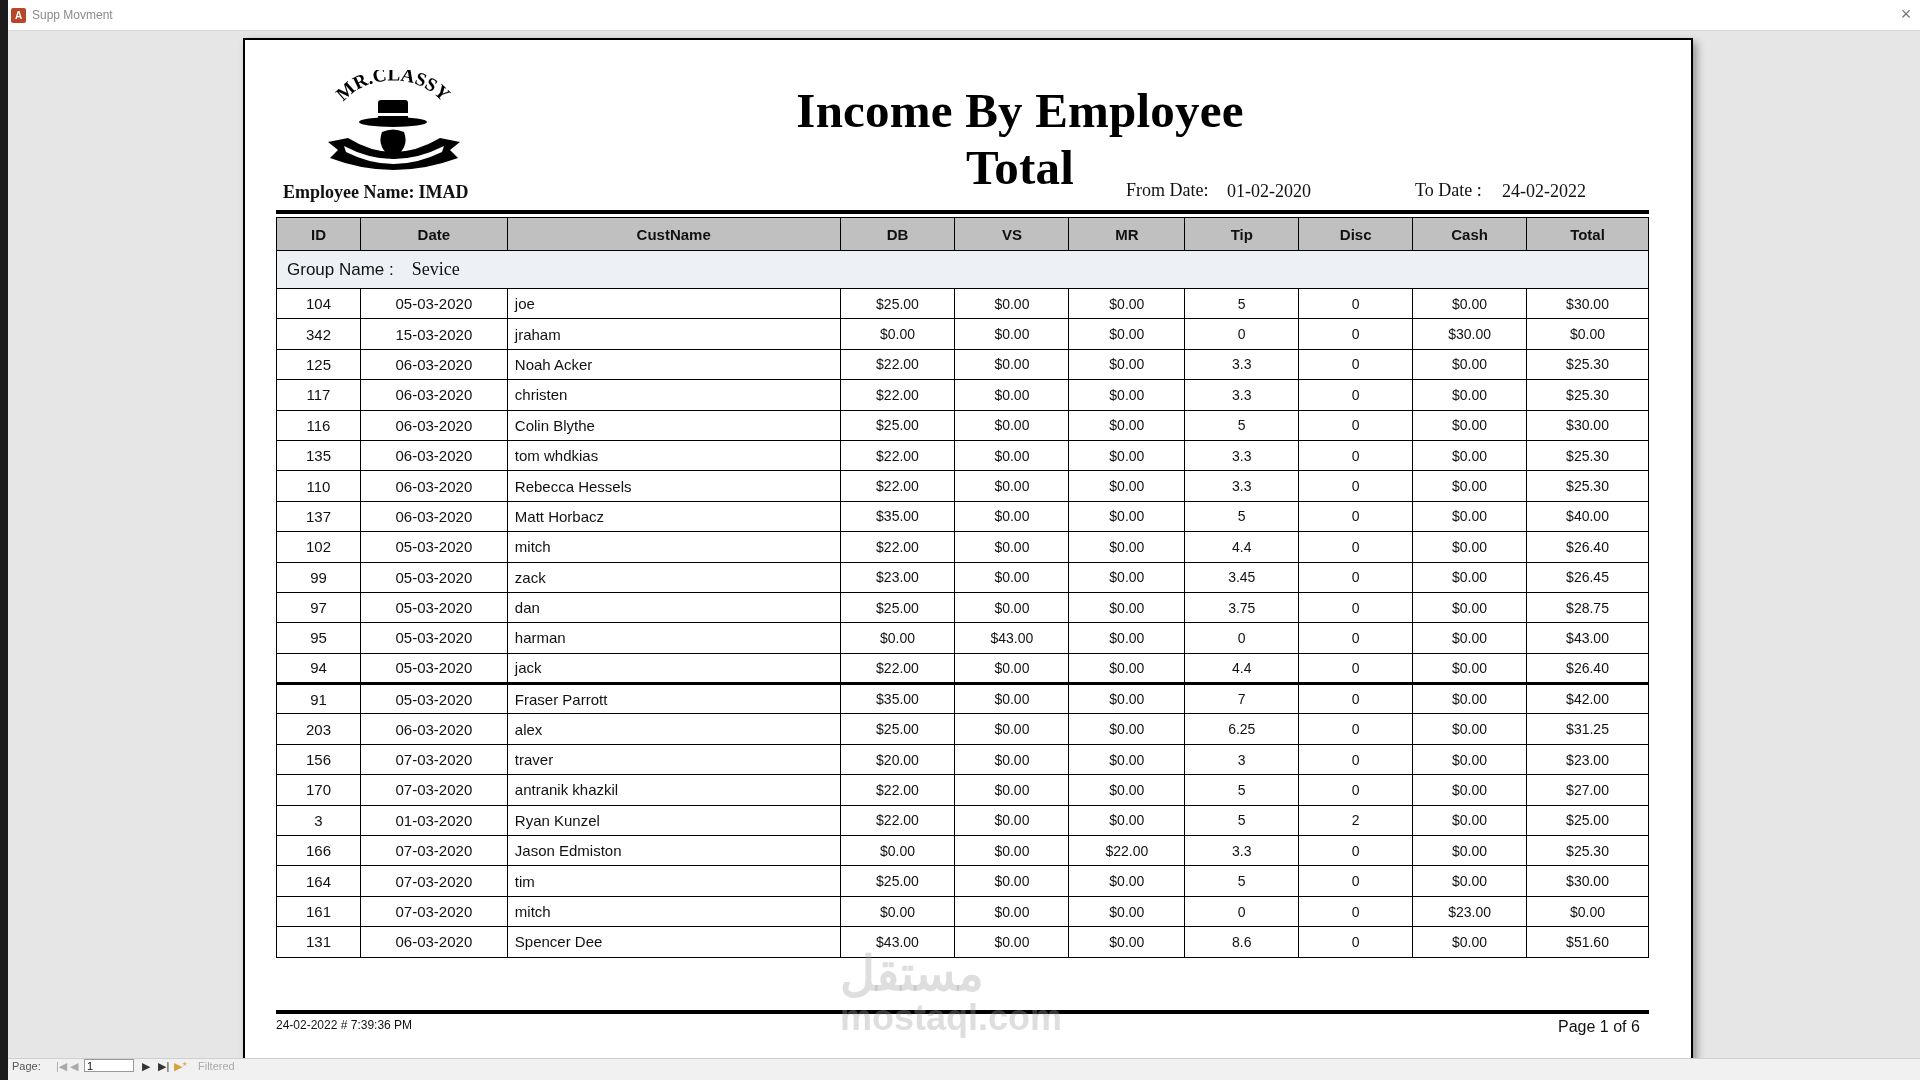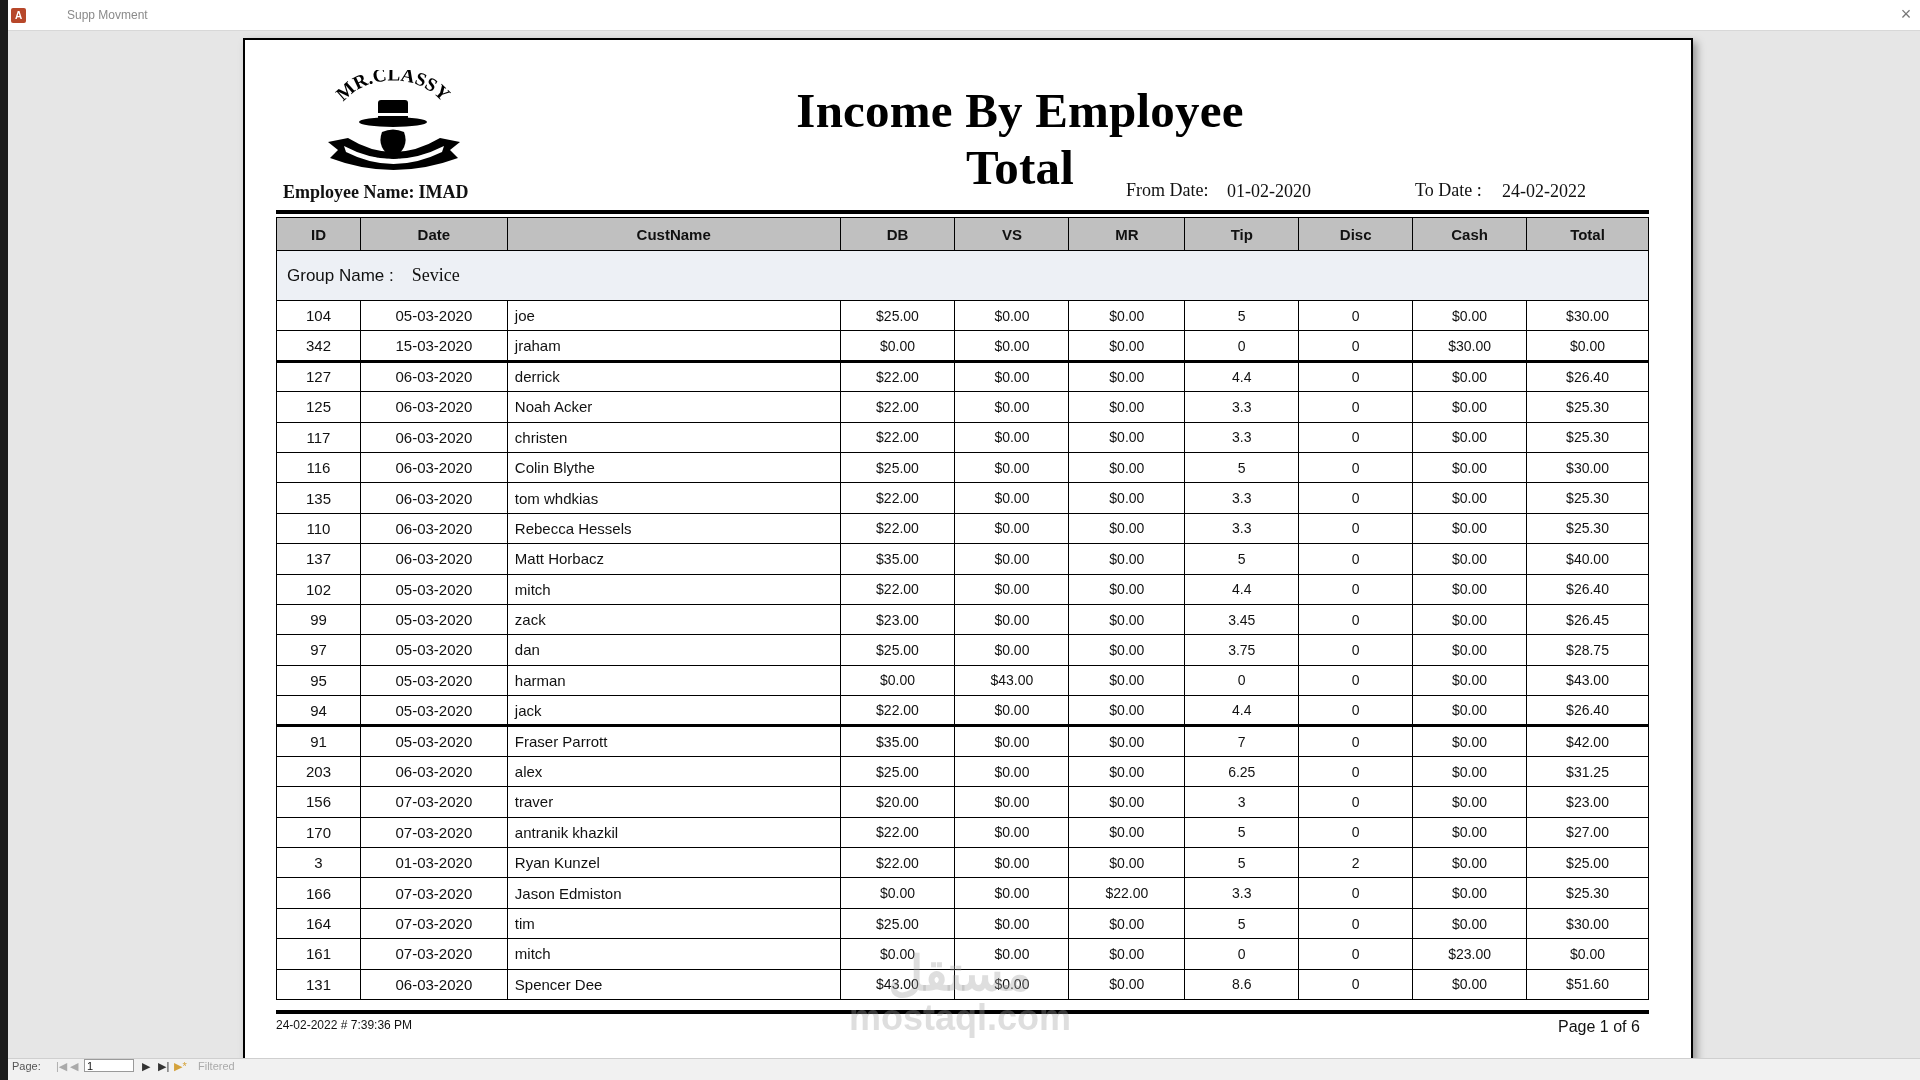--- a/index.html
+++ b/index.html
@@ -2,21 +2,21 @@
 <html><head>
 <meta charset="utf-8">
 <style>
   * { box-sizing: border-box; margin: 0; padding: 0; }
   html, body { width: 1920px; height: 1080px; overflow: hidden; background: #e6e6e6; }
   body { position: relative; font-family: "Liberation Sans", sans-serif; }
 
   .left-edge { position: absolute; left: 0; top: 0; width: 8px; height: 1080px; background: #1b1b1b; }
   .titlebar { position: absolute; left: 8px; top: 0; right: 0; height: 31px; background: #ffffff; border-bottom: 1px solid #d8d8d8; }
   .titlebar .app-icon { position: absolute; left: 3px; top: 8px; width: 15px; height: 15px; background: #b7472a; border-radius: 2px; color: #fff; font-size: 10px; font-weight: bold; line-height: 15px; text-align: center; }
-  .titlebar .title { position: absolute; left: 24px; top: 8px; font-size: 12px; color: #8a8a8a; margin-left: 35px; }
+  .titlebar .title { position: absolute; left: 24px; top: 8px; font-size: 12px; color: #8a8a8a; }
   .titlebar .close { position: absolute; right: 4px; top: 4px; width: 20px; height: 20px; color: #777; font-size: 18px; line-height: 20px; text-align: center; cursor: pointer; }
 
   .workspace { position: absolute; left: 8px; top: 31px; right: 0; bottom: 14px; background: #e6e6e6; }
 
   .page { position: absolute; left: 243px; top: 38px; width: 1450px; height: 1025px; background: #fff; border: 2px solid #000;
           box-shadow: 4px 4px 8px rgba(0,0,0,0.35); }
 
   .logo { position: absolute; left: 318px; top: 70px; width: 150px; height: 108px; }
   .emp-label { position: absolute; left: 283px; top: 182px; font-family: "Liberation Serif", serif; font-weight: bold; font-size: 18px; color: #111; }
   .emp-label .val { margin-left: 4px; }
@@ -28,29 +28,29 @@
   .to-label { position: absolute; left: 1415px; top: 180px; font-family: "Liberation Serif", serif; font-size: 18px; color: #111; }
   .to-val { position: absolute; left: 1502px; top: 181px; font-family: "Liberation Serif", serif; font-size: 18px; color: #111; }
 
   .top-rule { position: absolute; left: 276px; top: 210px; width: 1373px; height: 4px; background: #000; }
 
   .report-table { position: absolute; left: 276px; top: 217px; width: 1373px; border-collapse: collapse; font-family: "Liberation Sans", sans-serif; font-size: 14px; color: #111; }
   .report-table th { background: #c0c0c0; font-weight: bold; height: 33px; border: 1.5px solid #000; text-align: center; font-size: 15px; }
   .report-table td { height: 30.4px; border: 1.5px solid #000; text-align: center; font-size: 14px; }
   .report-table td.name { text-align: left; padding-left: 7px; font-size: 15px; }
   .report-table td.id, .report-table td.date { font-size: 15px; }
-  .report-table tr.group td { background: #edf0f5; height: 50px; text-align: left; padding-left: 10px; font-size: 17px; border-left: 1.5px solid #000; border-right: 1.5px solid #000; }
+  .report-table tr.group td { background: #edf0f5; height: 38px; text-align: left; padding-left: 10px; font-size: 17px; border-left: 1.5px solid #000; border-right: 1.5px solid #000; }
   .report-table tr.group .gval { font-family: "Liberation Serif", serif; margin-left: 18px; font-size: 18px; }
   .report-table tr.thick td { border-top: 3px solid #000; }
 
   .foot-rule { position: absolute; left: 276px; top: 1010px; width: 1373px; height: 4px; background: #000; }
   .foot-date { position: absolute; left: 276px; top: 1018px; font-size: 12px; color: #111; }
   .foot-page { position: absolute; left: 1558px; top: 1018px; font-size: 16px; color: #111; }
 
-  .watermark { position: absolute; left: 840px; top: 950px; width: 240px; text-align: center; color: rgba(160,160,160,0.35); pointer-events: none; }
+  .watermark { position: absolute; left: 840px; top: 950px; width: 240px; text-align: left; color: rgba(160,160,160,0.35); pointer-events: none; }
   .watermark .ar { font-size: 48px; font-weight: bold; line-height: 48px; }
   .watermark .en { font-size: 36px; font-weight: bold; line-height: 40px; }
 
   .navbar { position: absolute; left: 8px; bottom: 0; right: 0; height: 22px; background: #f1f1f1; border-top: 1px solid #cfcfcf; font-size: 11px; color: #555; }
   .navbar span { position: absolute; top: 1px; }
   .navbar .pg-label { left: 4px; }
   .navbar .first { left: 48px; color: #aaa; }
   .navbar .prev { left: 62px; color: #aaa; }
   .navbar .pg-input { left: 76px; top: 0; width: 50px; height: 13px; border: 1px solid #9a9a9a; background: #fff; padding-left: 2px; color: #111; }
   .navbar .next { left: 134px; color: #333; }
@@ -155,32 +155,20 @@
         <td class="date">15-03-2020</td>
         <td class="name">jraham</td>
         <td>$0.00</td>
         <td>$0.00</td>
         <td>$0.00</td>
         <td>0</td>
         <td>0</td>
         <td>$30.00</td>
         <td>$0.00</td>
       </tr>
-      <tr class="thick">
-        <td class="id">127</td>
-        <td class="date">06-03-2020</td>
-        <td class="name">derrick</td>
-        <td>$22.00</td>
-        <td>$0.00</td>
-        <td>$0.00</td>
-        <td>4.4</td>
-        <td>0</td>
-        <td>$0.00</td>
-        <td>$26.40</td>
-      </tr>
       <tr>
         <td class="id">125</td>
         <td class="date">06-03-2020</td>
         <td class="name">Noah Acker</td>
         <td>$22.00</td>
         <td>$0.00</td>
         <td>$0.00</td>
         <td>3.3</td>
         <td>0</td>
         <td>$0.00</td>

